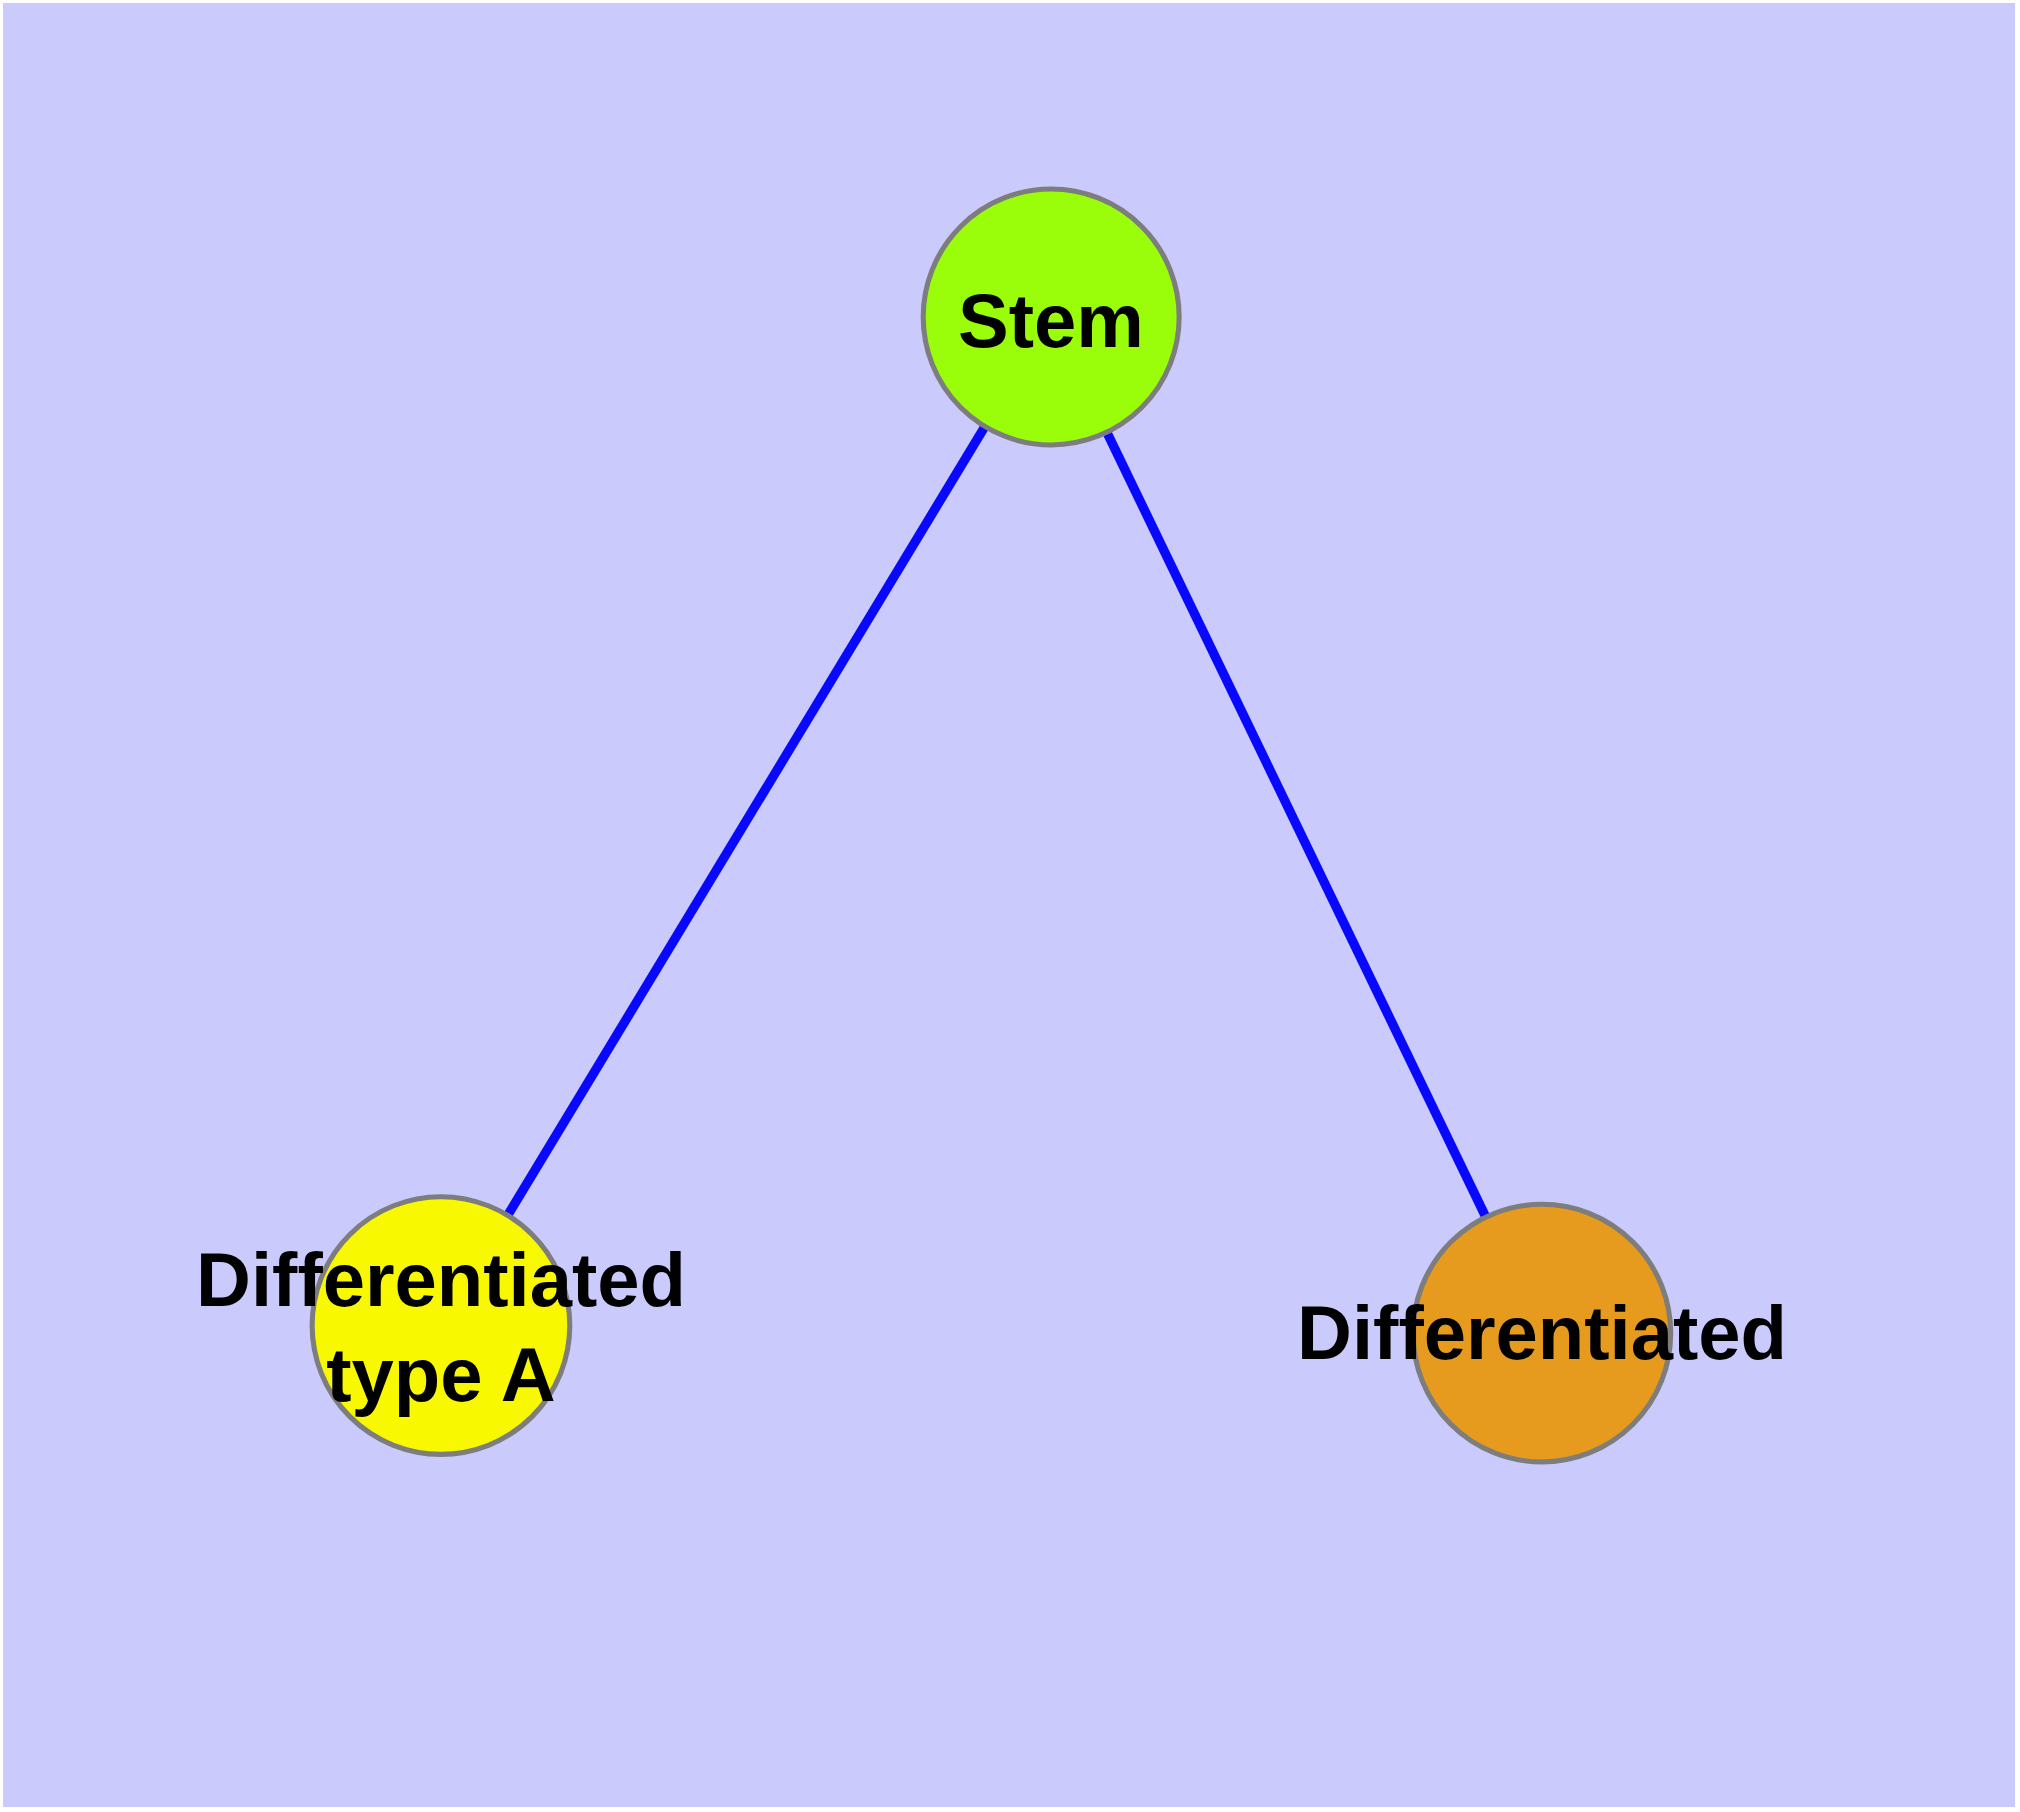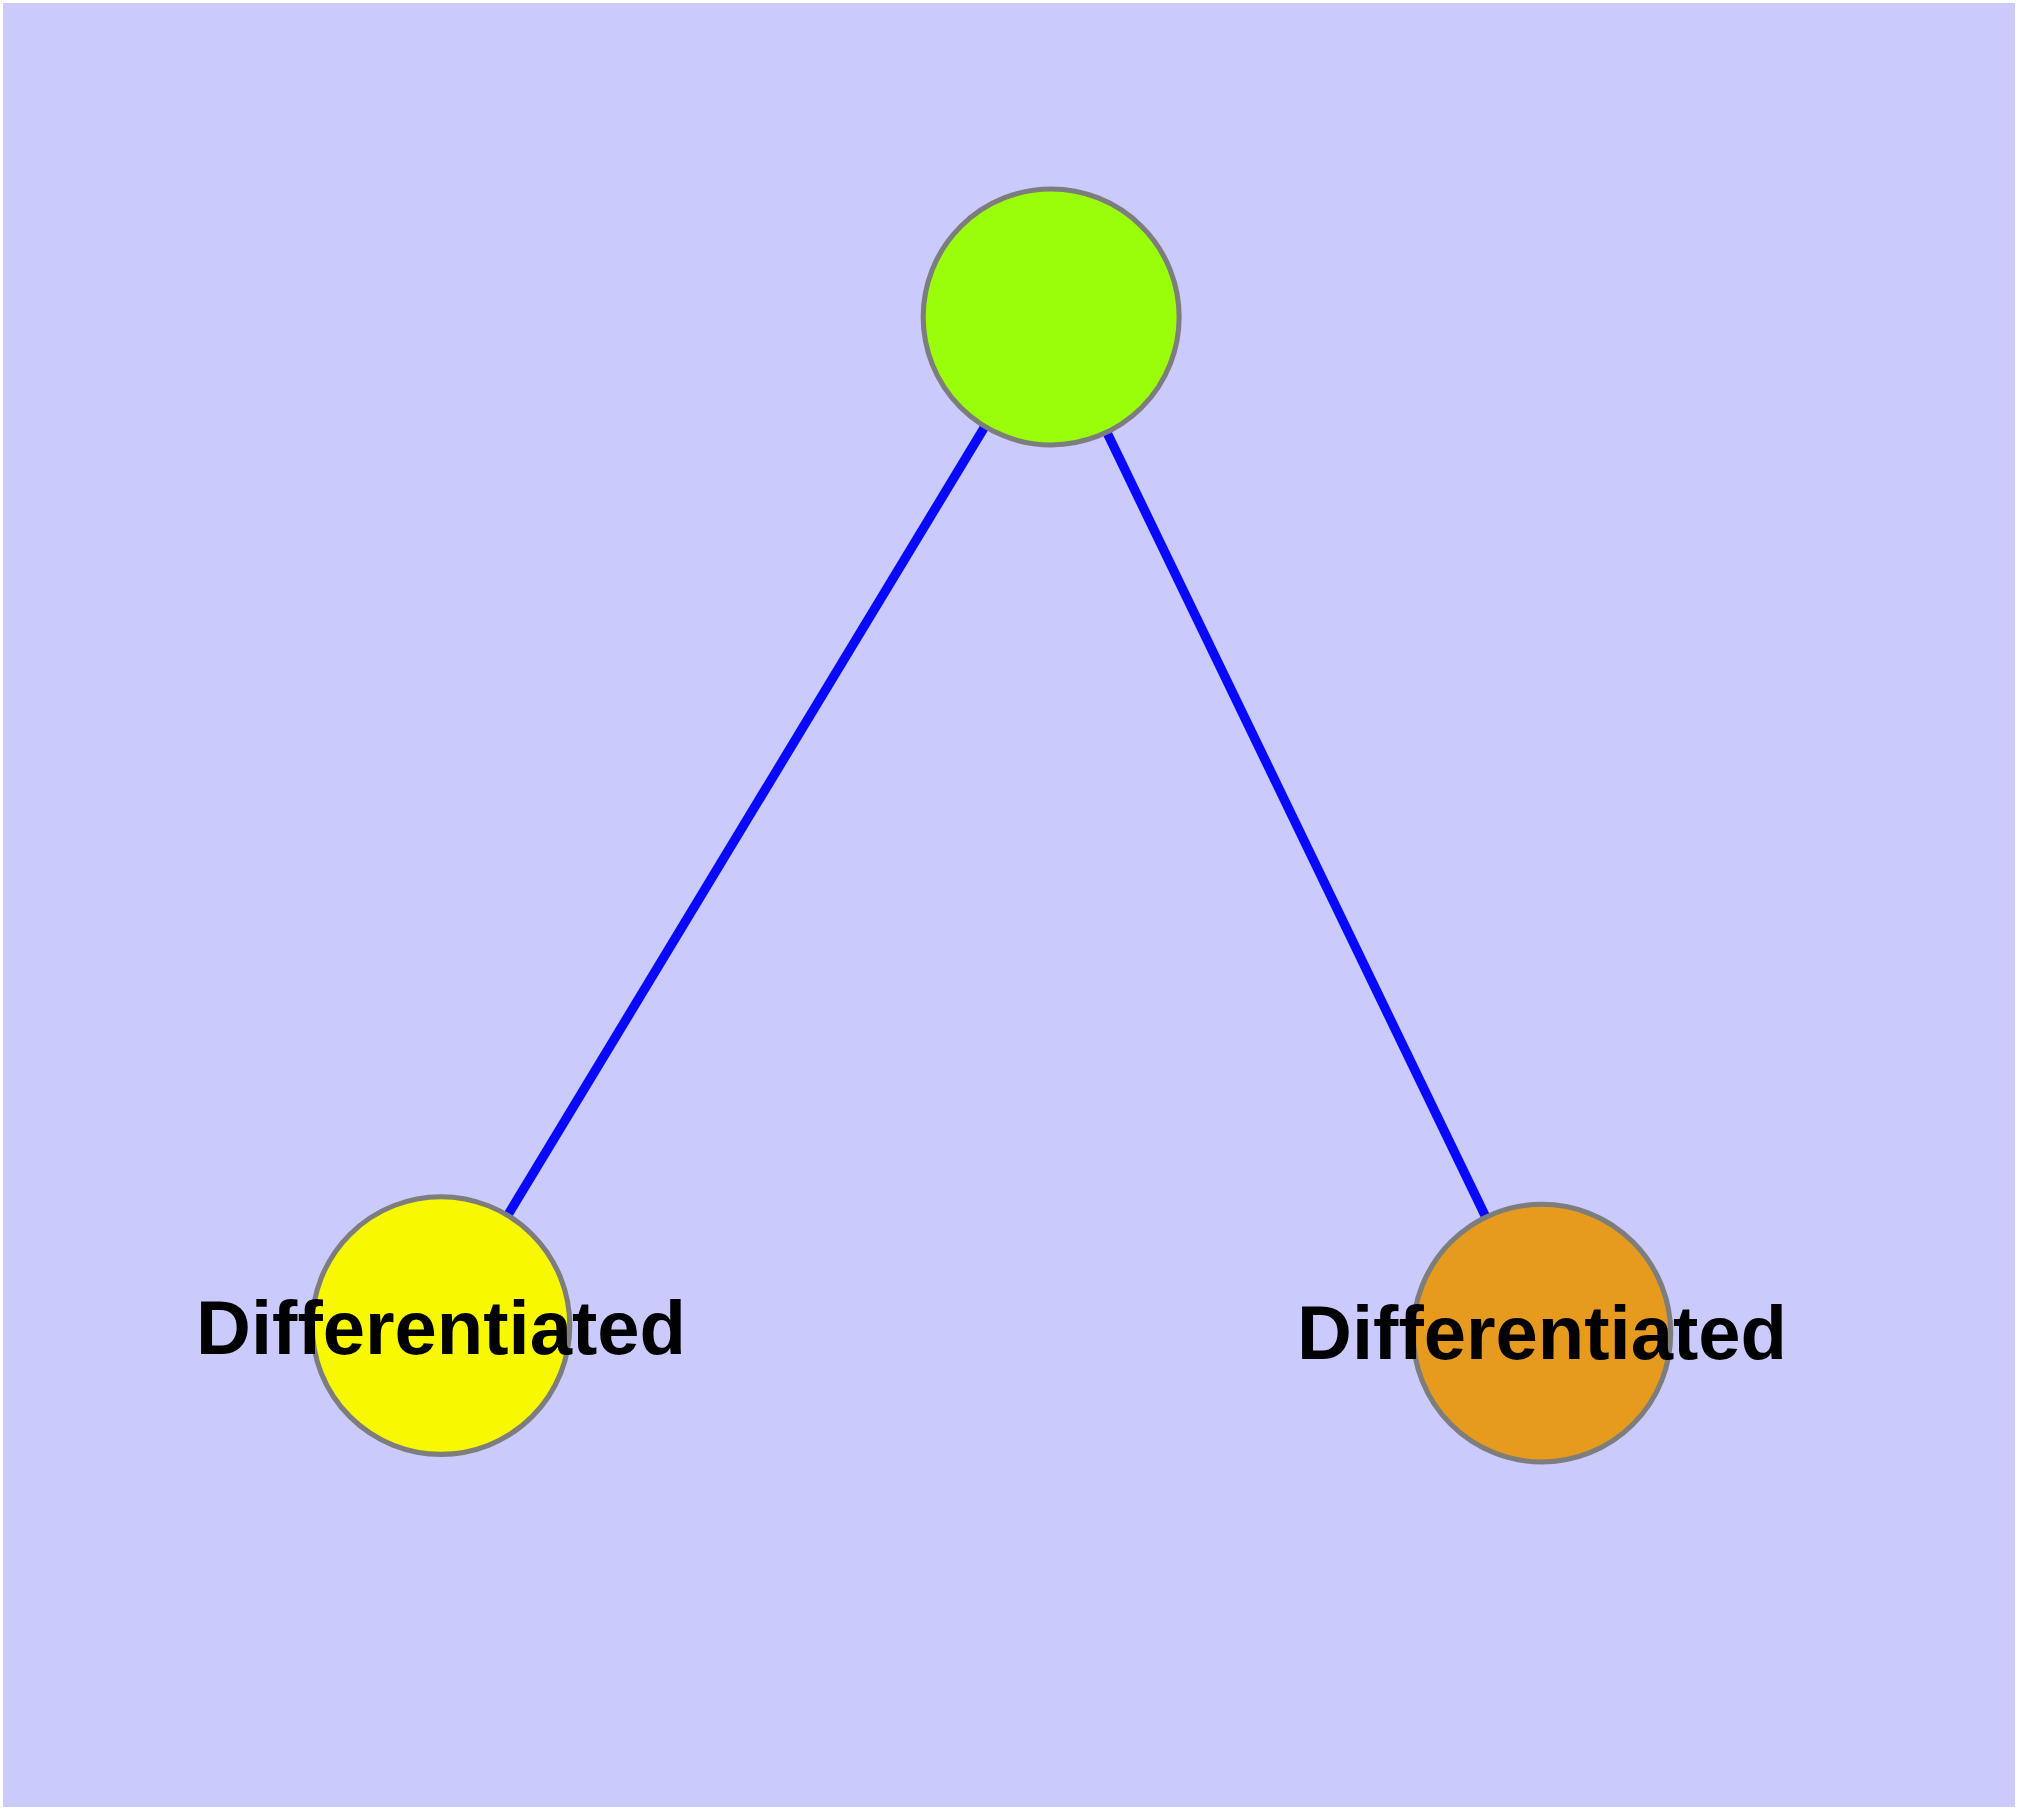--- a/index.html
+++ b/index.html
@@ -54,23 +54,25 @@
 
   <svg class="graph" viewBox="0 0 2384 2138">
     <line x1="1240" y1="374" x2="520" y2="1564" stroke-width="11" stroke="#0808FF"></line>
     <line x1="1240" y1="374" x2="1819" y2="1573" stroke-width="11" stroke="#0808FF"></line>
 
     <circle cx="1240" cy="374" r="151" stroke-width="6" fill="#9AFE0A" stroke="#7D7D7D"></circle>
     <circle cx="520" cy="1564" r="152" stroke-width="6" fill="#F8F800" stroke="#7D7D7D"></circle>
     <circle cx="1819" cy="1573" r="152" stroke-width="6" fill="#E69A1E" stroke="#7D7D7D"></circle>
   </svg>
 
+  <div class="node-label label-stem" style="color: rgb(0, 0, 0);">Stem</div>
 
   <div class="node-label label-type-a" style="color: rgb(0, 0, 0);">
     <div>Differentiated</div>
+    <div>type A</div>
   </div>
 
   <div class="node-label label-type-b" style="color: rgb(0, 0, 0);">
     <div>Differentiated</div>
   </div>
 
 </div>
 
 
 </body></html>

